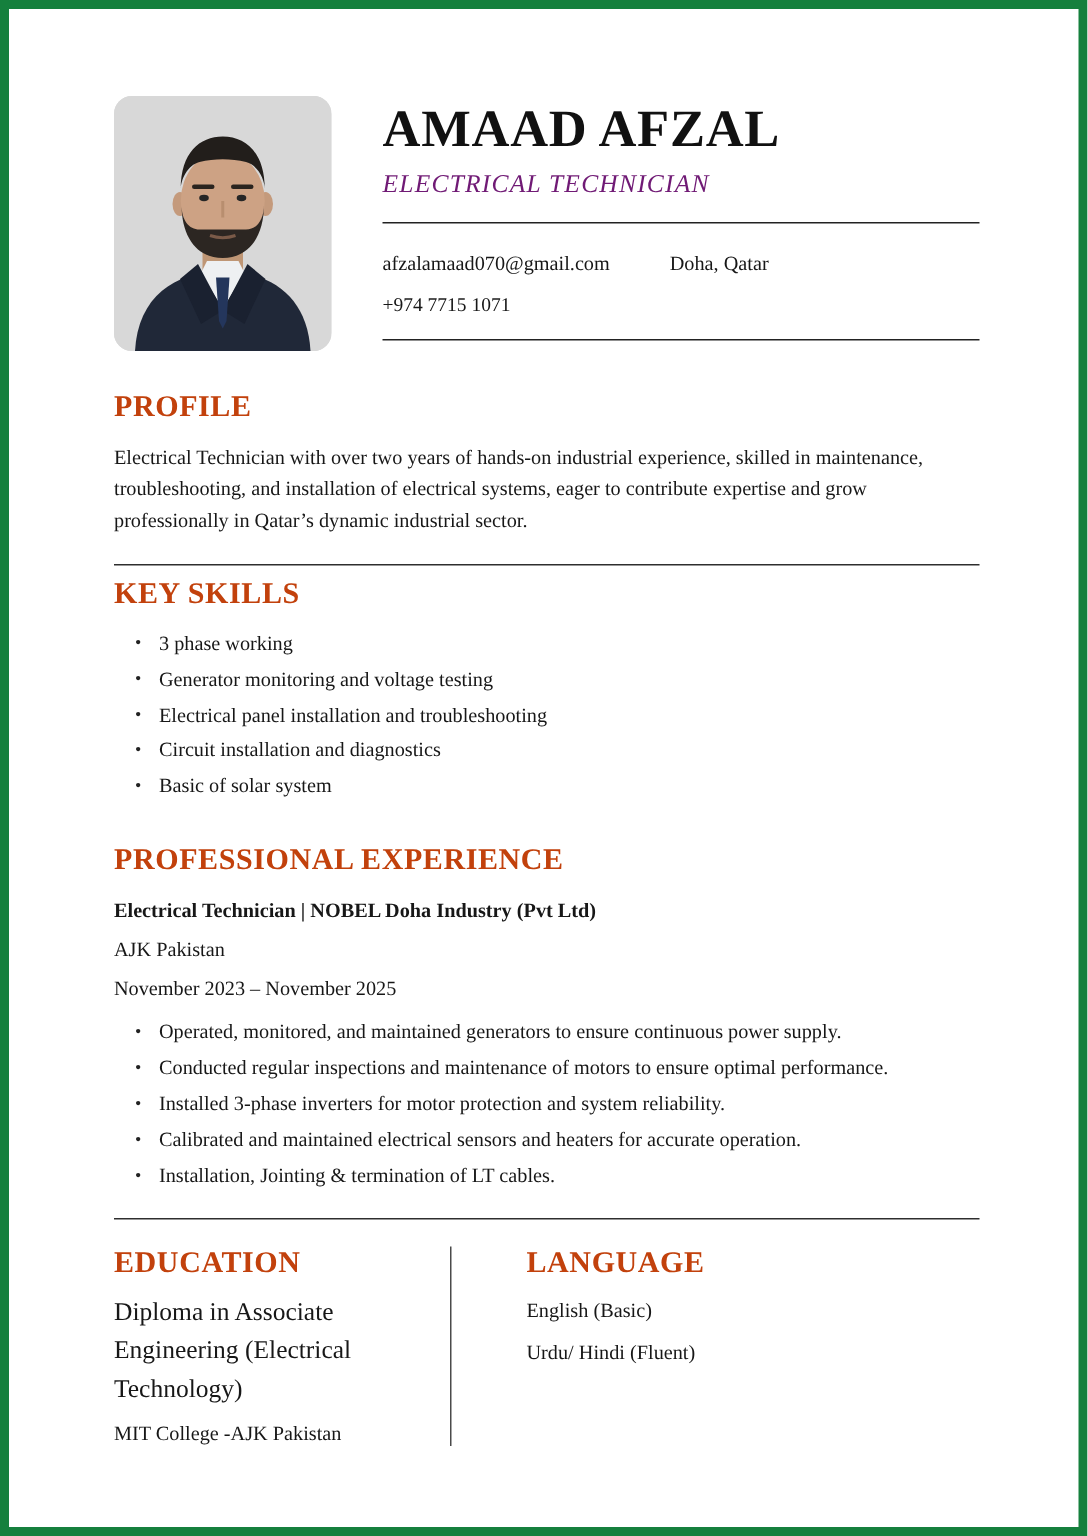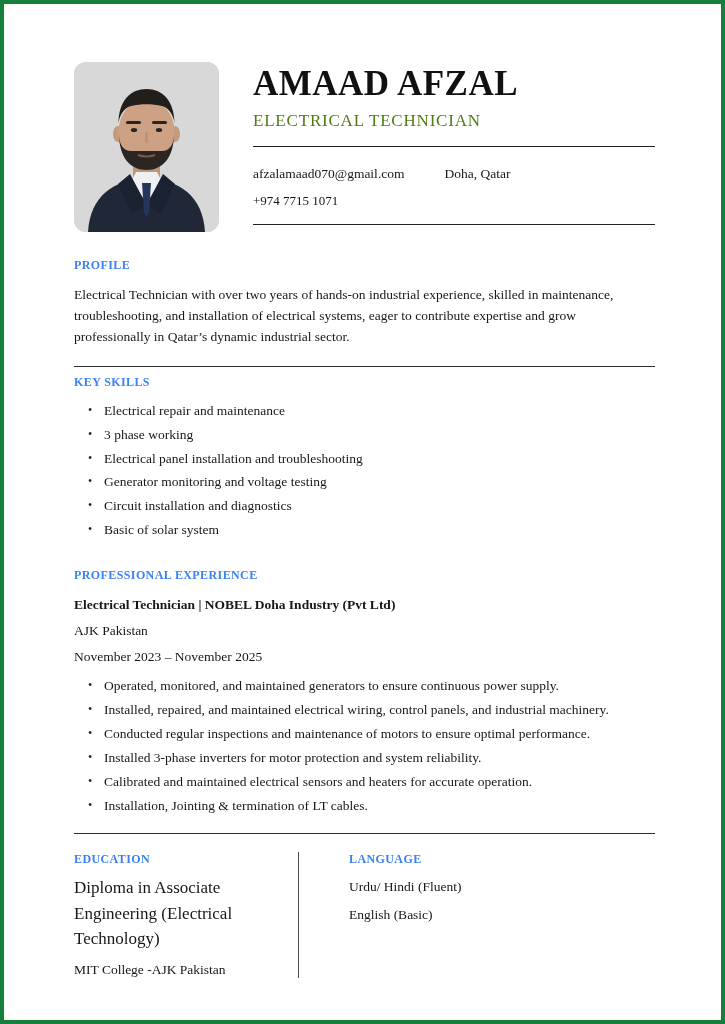--- a/index.html
+++ b/index.html
@@ -6,21 +6,21 @@
     margin: 0;
     padding: 0;
     background: #f2f2f2;
   }
   .page {
     position: relative;
     width: 725px;
     height: 1024px;
     margin: 0 auto;
     background: #ffffff;
-    border: 4px solid #15803d;
+    border: 6px solid #15803d;
     box-sizing: border-box;
     padding: 58px 66px 0 70px;
     font-family: "Liberation Serif", "DejaVu Serif", serif;
     color: #171717;
     overflow: hidden;
   }
 
   
   .header { display: flex; align-items: flex-start; }
   .photo {
@@ -37,42 +37,43 @@
     margin: 2px 0 0;
     font-size: 35px;
     font-weight: 700;
     letter-spacing: 0.5px;
     color: #111;
   }
   .job-title {
     margin-top: 7px;
     font-size: 17px;
     letter-spacing: 0.8px;
-    color: #4d7c0f;
+    color: #701a75;
+    font-style: italic;
   }
   .rule {
     border-top: 1.5px solid #222;
     margin-top: 15px;
   }
   .contact-row {
     margin-top: 19px;
     font-size: 13.5px;
     display: flex;
     gap: 40px;
   }
   .phone { margin-top: 11px; font-size: 13px; }
   .rule-bottom { margin-top: 15px; }
 
   
   h2.section-heading {
     margin: 0;
-    font-size: 12px;
+    font-size: 20px;
     font-weight: 700;
     letter-spacing: 0.4px;
-    color: #3b82f6;
+    color: #c2410c;
     font-family: Liberation Serif, serif;
   }
   .profile-section { margin-top: 26px; }
   .profile-text {
     margin: 12px 0 0;
     font-size: 13.5px;
     line-height: 1.55;
     max-width: 589px;
   }
   .hr {
@@ -187,53 +188,51 @@
 
   <div class="profile-section">
     <h2 class="section-heading">PROFILE</h2>
     <p class="profile-text">Electrical Technician with over two years of hands-on industrial experience, skilled in maintenance, troubleshooting, and installation of electrical systems, eager to contribute expertise and grow professionally in Qatar’s dynamic industrial sector.</p>
   </div>
   <div class="hr"></div>
 
   <div class="skills-section">
     <h2 class="section-heading">KEY SKILLS</h2>
     <ul class="bullets">
-      <li>Electrical repair and maintenance</li>
       <li>3 phase working</li>
+      <li>Generator monitoring and voltage testing</li>
       <li>Electrical panel installation and troubleshooting</li>
-      <li>Generator monitoring and voltage testing</li>
       <li>Circuit installation and diagnostics</li>
       <li>Basic of solar system</li>
     </ul>
   </div>
 
   <div class="experience-section">
     <h2 class="section-heading">PROFESSIONAL EXPERIENCE</h2>
     <div class="role">Electrical Technician | NOBEL Doha Industry (Pvt Ltd)</div>
     <div class="exp-loc">AJK Pakistan</div>
     <div class="exp-dates">November 2023 – November 2025</div>
     <ul class="bullets exp-bullets">
       <li>Operated, monitored, and maintained generators to ensure continuous power supply.</li>
-      <li>Installed, repaired, and maintained electrical wiring, control panels, and industrial machinery.</li>
       <li>Conducted regular inspections and maintenance of motors to ensure optimal performance.</li>
       <li>Installed 3-phase inverters for motor protection and system reliability.</li>
       <li>Calibrated and maintained electrical sensors and heaters for accurate operation.</li>
       <li>Installation, Jointing &amp; termination of LT cables.</li>
     </ul>
   </div>
   <div class="hr"></div>
 
   <div class="footer-cols">
     <div class="edu-col">
       <h2 class="section-heading">EDUCATION</h2>
       <div class="degree">Diploma in Associate Engineering (Electrical Technology)</div>
       <div class="school">MIT College -AJK Pakistan</div>
 
     </div>
     <div class="vdivider"></div>
     <div class="lang-col">
       <h2 class="section-heading">LANGUAGE</h2>
+      <div class="lang-item">English (Basic)</div>
       <div class="lang-item">Urdu/ Hindi (Fluent)</div>
-      <div class="lang-item">English (Basic)</div>
     </div>
   </div>
 
 </div>
 
 </body></html>

